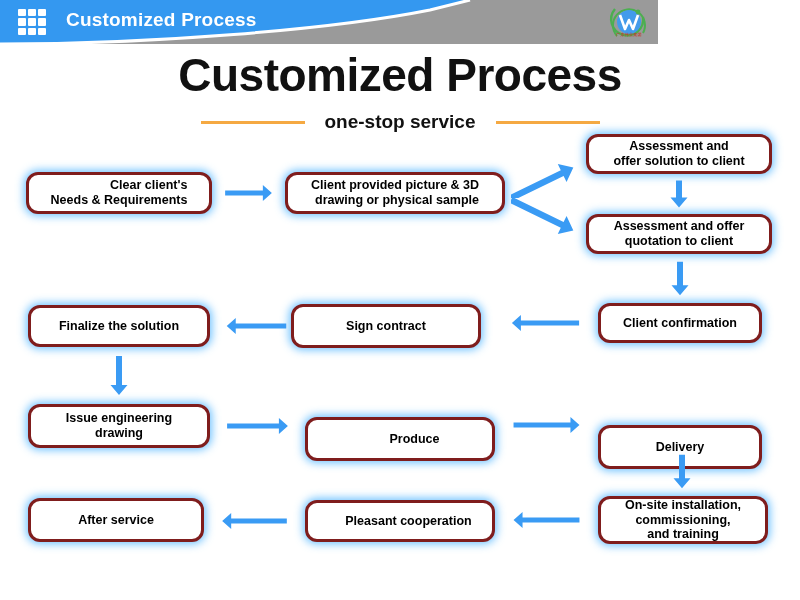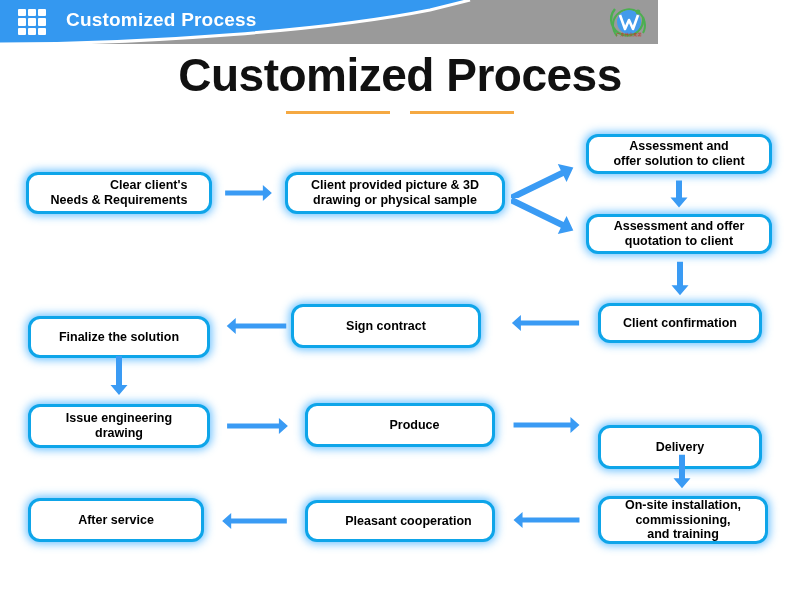--- a/index.html
+++ b/index.html
@@ -106,21 +106,21 @@
     font-weight: bold;
     color: #111111;
     white-space: nowrap;
   }
 
   
   .node {
     position: absolute;
     box-sizing: border-box;
     background: #ffffff;
-    border: 3px solid #0ea5e9;
+    border: 3px solid #7f1d1d;
     border-radius: 12px;
     box-shadow: 0 0 9px 2px rgba(64,175,255,0.75);
     display: flex;
     align-items: center;
     justify-content: center;
     text-align: center;
     color: #000000;
     font-size: 12.5px;
     font-weight: bold;
     line-height: 1.18;
@@ -167,54 +167,55 @@
       <path d="M 15,12 L 20,26 L 24,17 L 28,26 L 33,12" fill="none" stroke="#ffffff" stroke-width="2.6" stroke-linejoin="round"></path>
       <circle cx="33" cy="9" r="2.4" fill="#4caf50"></circle>
     </svg>
     <div id="brand-logo-text">广东伟业集团</div>
   </div>
 
   <div id="main-title">Customized Process</div>
 
   <div id="subtitle-row">
     <span class="rule"></span>
+    <span id="subtitle-text">one-stop service</span>
     <span class="rule"></span>
   </div>
 
   <div id="flow-layer">
       <div class="node" style="left: 26px; top: 172px; width: 186px; height: 42px; text-align: right;">
         <span>Clear client's
 Needs &amp; Requirements</span>
       </div>
-      <div class="node" style="left: 285px; top: 172px; width: 220px; height: 42px;">
+      <div class="node" style="left: 285px; top: 172px; width: 220px; height: 42px; text-align: right;">
         <span>Client provided picture &amp; 3D
 drawing or physical sample</span>
       </div>
       <div class="node" style="left: 586px; top: 134px; width: 186px; height: 40px;">
         <span>Assessment and
 offer solution to client</span>
       </div>
       <div class="node" style="left: 586px; top: 214px; width: 186px; height: 40px;">
         <span>Assessment and offer
 quotation to client</span>
       </div>
       <div class="node" style="left: 598px; top: 303px; width: 164px; height: 40px;">
         <span>Client confirmation</span>
       </div>
       <div class="node" style="left: 291px; top: 304px; width: 190px; height: 44px;">
         <span>Sign contract</span>
       </div>
-      <div class="node" style="left: 28px; top: 316px; width: 182px; height: 42px;">
+      <div class="node" style="left: 28px; top: 305px; width: 182px; height: 42px;">
         <span>Finalize the solution</span>
       </div>
       <div class="node" style="left: 28px; top: 404px; width: 182px; height: 44px; align-items: center;">
         <span>Issue engineering
 drawing</span>
       </div>
-      <div class="node" style="left: 305px; top: 403px; width: 190px; height: 44px; padding-left: 35px;">
+      <div class="node" style="left: 305px; top: 417px; width: 190px; height: 44px; padding-left: 35px;">
         <span>Produce</span>
       </div>
       <div class="node" style="left: 598px; top: 425px; width: 164px; height: 44px;">
         <span>Delivery</span>
       </div>
       <div class="node" style="left: 598px; top: 496px; width: 170px; height: 48px;">
         <span>On-site installation,
 commissioning,
 and training</span>
       </div>

